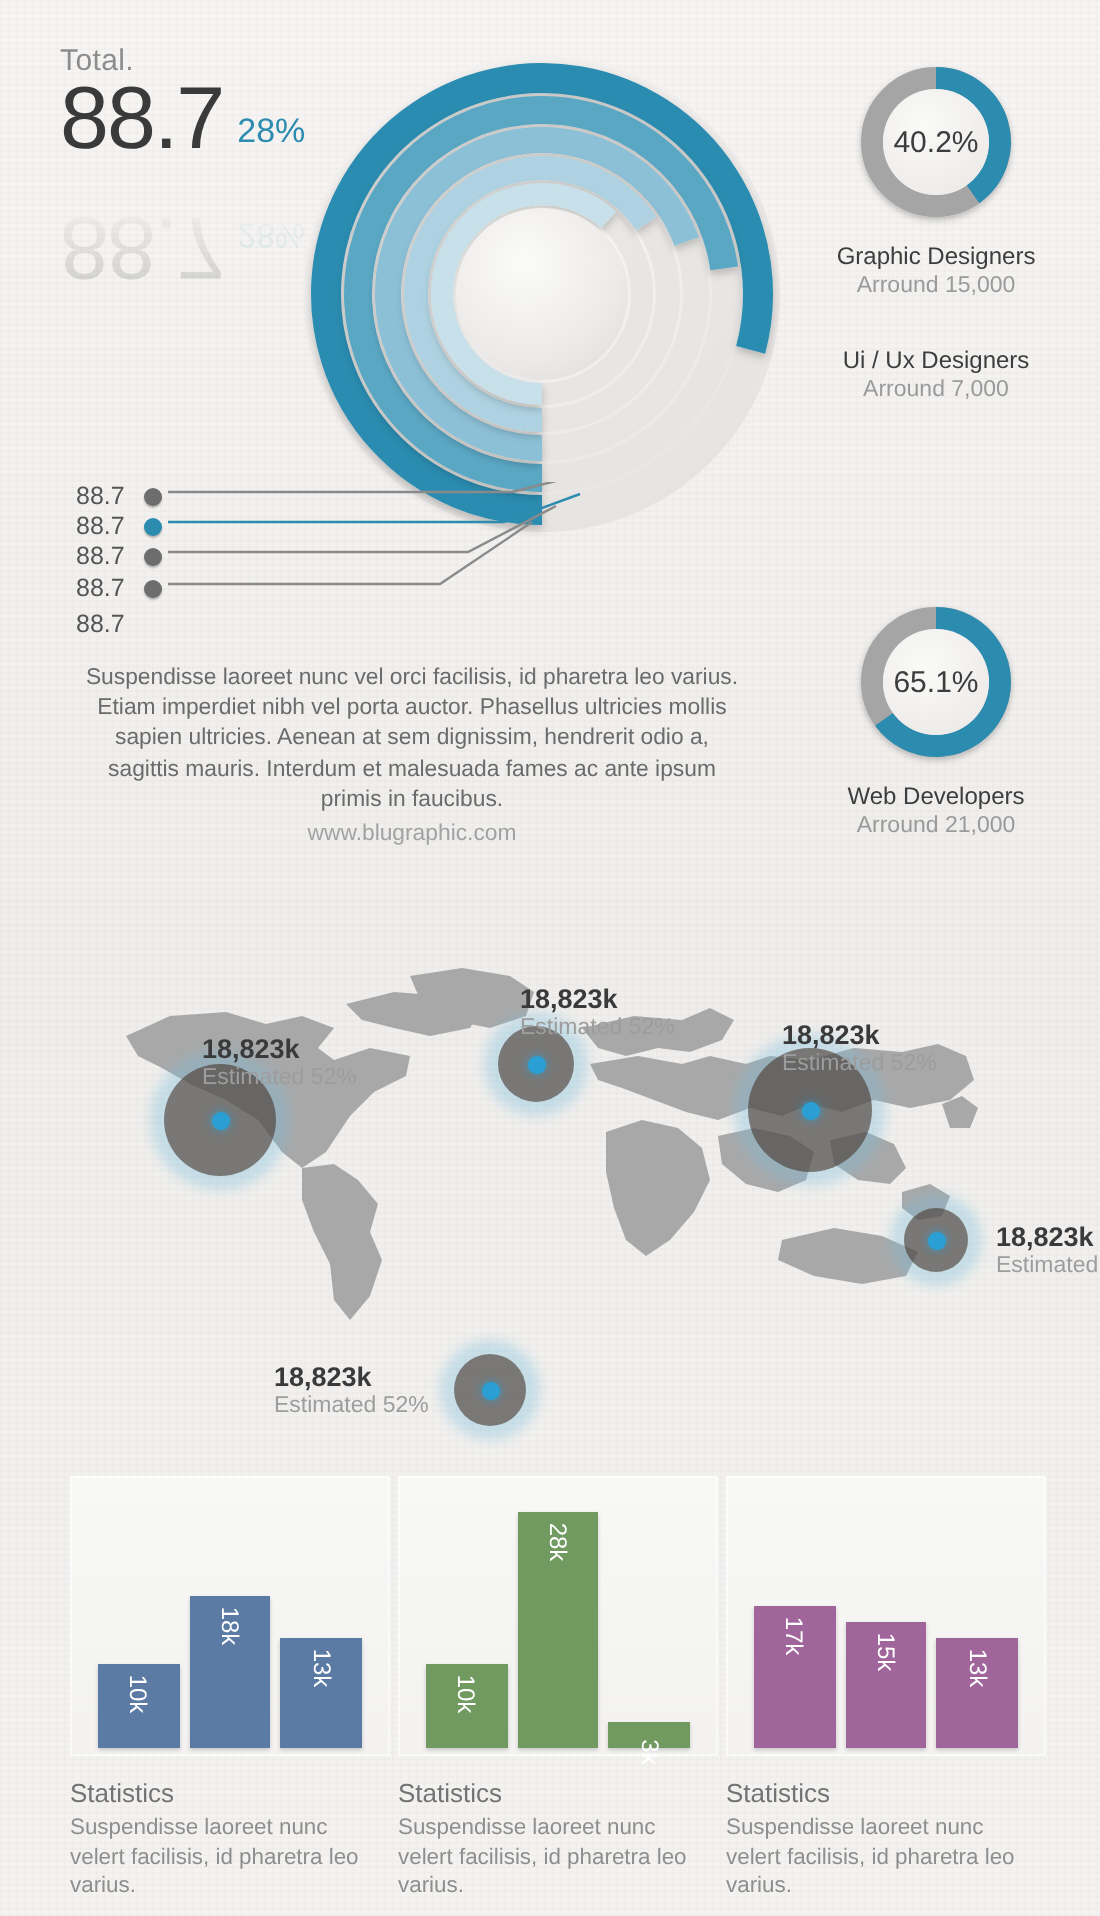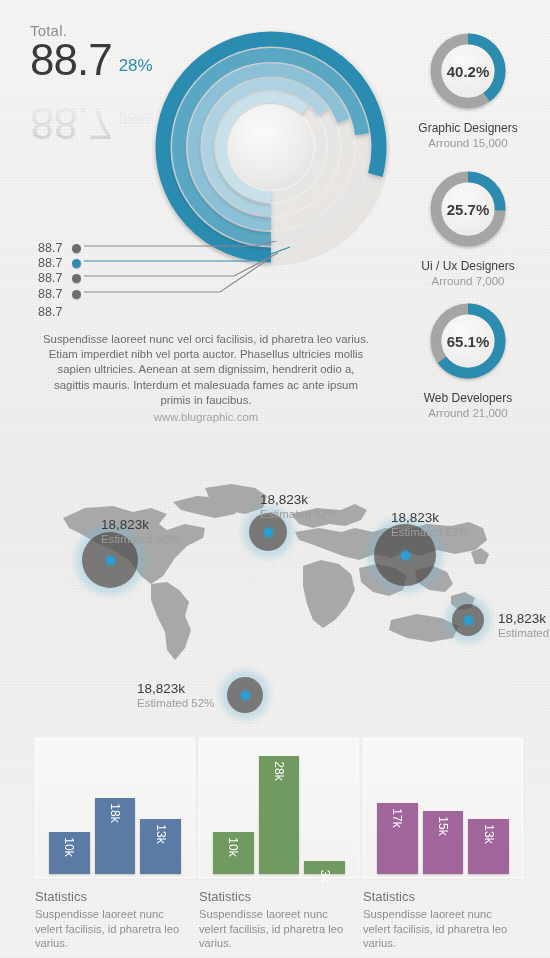--- a/index.html
+++ b/index.html
@@ -52,38 +52,38 @@
   
   #intro{position:absolute;left:41px;top:332px;width:330px;text-align:center;}
   #intro p{margin:0;font-size:11.4px;line-height:15.2px;color:#6b6b6b;}
   #intro .url{display:block;margin-top:3px;font-size:11.4px;color:#a2a2a2;}
 
   
   .donut-card{position:absolute;width:150px;text-align:center;}
   #donut-0{left:393px;top:28px;}
   #donut-1{left:393px;top:166px;}
   #donut-2{left:393px;top:298px;}
-  .donut-wrap{position:relative;width:86px;height:86px;margin:0 auto;font-weight:bold;}
+  .donut-wrap{position:relative;width:86px;height:86px;margin:0 auto;}
   .donut-wrap svg{display:block;}
   .donut-pct{
     position:absolute;inset:0;display:flex;align-items:center;justify-content:center;
     font-size:15px;color:#3d3d3d;
   }
   .donut-title{font-size:12px;color:#3d3d3d;margin-top:7px;}
   .donut-sub{font-size:11.5px;color:#9a9a9a;margin-top:2px;}
 
   
   #map-section{position:absolute;left:0;top:425px;width:550px;height:295px;}
   #map-svg{position:absolute;left:55px;top:55px;}
   .marker{position:absolute;}
   .marker-halo{position:absolute;border-radius:50%;background:rgba(120,190,220,.35);filter:blur(3px);}
   .marker-disc{position:absolute;border-radius:50%;background:rgba(74,58,48,.62);}
   .marker-dot{position:absolute;border-radius:50%;background:#2b9fd4;box-shadow:0 0 4px rgba(43,159,212,.9);}
   .marker-label{position:absolute;text-align:left;white-space:nowrap;}
-  .marker-label .mv{font-size:13.5px;color:#3a3a3a;font-weight:normal;}
+  .marker-label .mv{font-size:13.5px;color:#3a3a3a;font-weight:bold;}
   .marker-label .ms{font-size:11.5px;color:#9d9d9d;margin-top:1px;}
 
   
   .stat-block{position:absolute;width:160px;}
   #stat-0{left:35px;top:738px;}
   #stat-1{left:199px;top:738px;}
   #stat-2{left:363px;top:738px;}
   .chart-panel{
     position:relative;width:160px;height:140px;
     background:linear-gradient(180deg,#f8f8f6,#f3f2f0);
@@ -192,37 +192,20 @@
           <circle cx="43" cy="43" r="32" stroke="#a5a5a5" stroke-width="11" fill="none" filter="url(#dsh0)"></circle>
           <path d="M 43 11 A 32 32 0 0 1 61.500650338699714 69.10988198068253" stroke="#2b8cb0" stroke-width="11" fill="none"></path>
           <circle cx="43" cy="43" r="26.5" fill="url(#dcore0)"></circle>
         </svg>
         <div class="donut-pct">40.2%</div>
       </div>
       <div class="donut-title">Graphic Designers</div>
       <div class="donut-sub">Arround 15,000</div>
     </div>
   <div class="donut-card" id="donut-1">
-      <div class="donut-wrap">
-        <svg width="86" height="86" viewBox="0 0 86 86">
-          <defs>
-            <filter id="dsh1" x="-30%" y="-30%" width="160%" height="160%">
-              <feDropShadow dx="0" dy="1.4" stdDeviation="1.6" flood-color="#000" flood-opacity="0.25"></feDropShadow>
-            </filter>
-            <radialGradient id="dcore1" cx="40%" cy="34%" r="76%">
-              <stop offset="0%" stop-color="#fafaf9"></stop>
-              <stop offset="100%" stop-color="#eceae8"></stop>
-            </radialGradient>
-          </defs>
-          <circle cx="43" cy="43" r="32" stroke="#a5a5a5" stroke-width="11" fill="none" filter="url(#dsh1)"></circle>
-          <path d="M 43 11 A 32 32 0 0 1 74.96968179388915 44.392639938201214" stroke="#2b8cb0" stroke-width="11" fill="none"></path>
-          <circle cx="43" cy="43" r="26.5" fill="url(#dcore1)"></circle>
-        </svg>
-        <div class="donut-pct">25.7%</div>
-      </div>
       <div class="donut-title">Ui / Ux Designers</div>
       <div class="donut-sub">Arround 7,000</div>
     </div>
   <div class="donut-card" id="donut-2">
       <div class="donut-wrap">
         <svg width="86" height="86" viewBox="0 0 86 86">
           <defs>
             <filter id="dsh2" x="-30%" y="-30%" width="160%" height="160%">
               <feDropShadow dx="0" dy="1.4" stdDeviation="1.6" flood-color="#000" flood-opacity="0.25"></feDropShadow>
             </filter>

